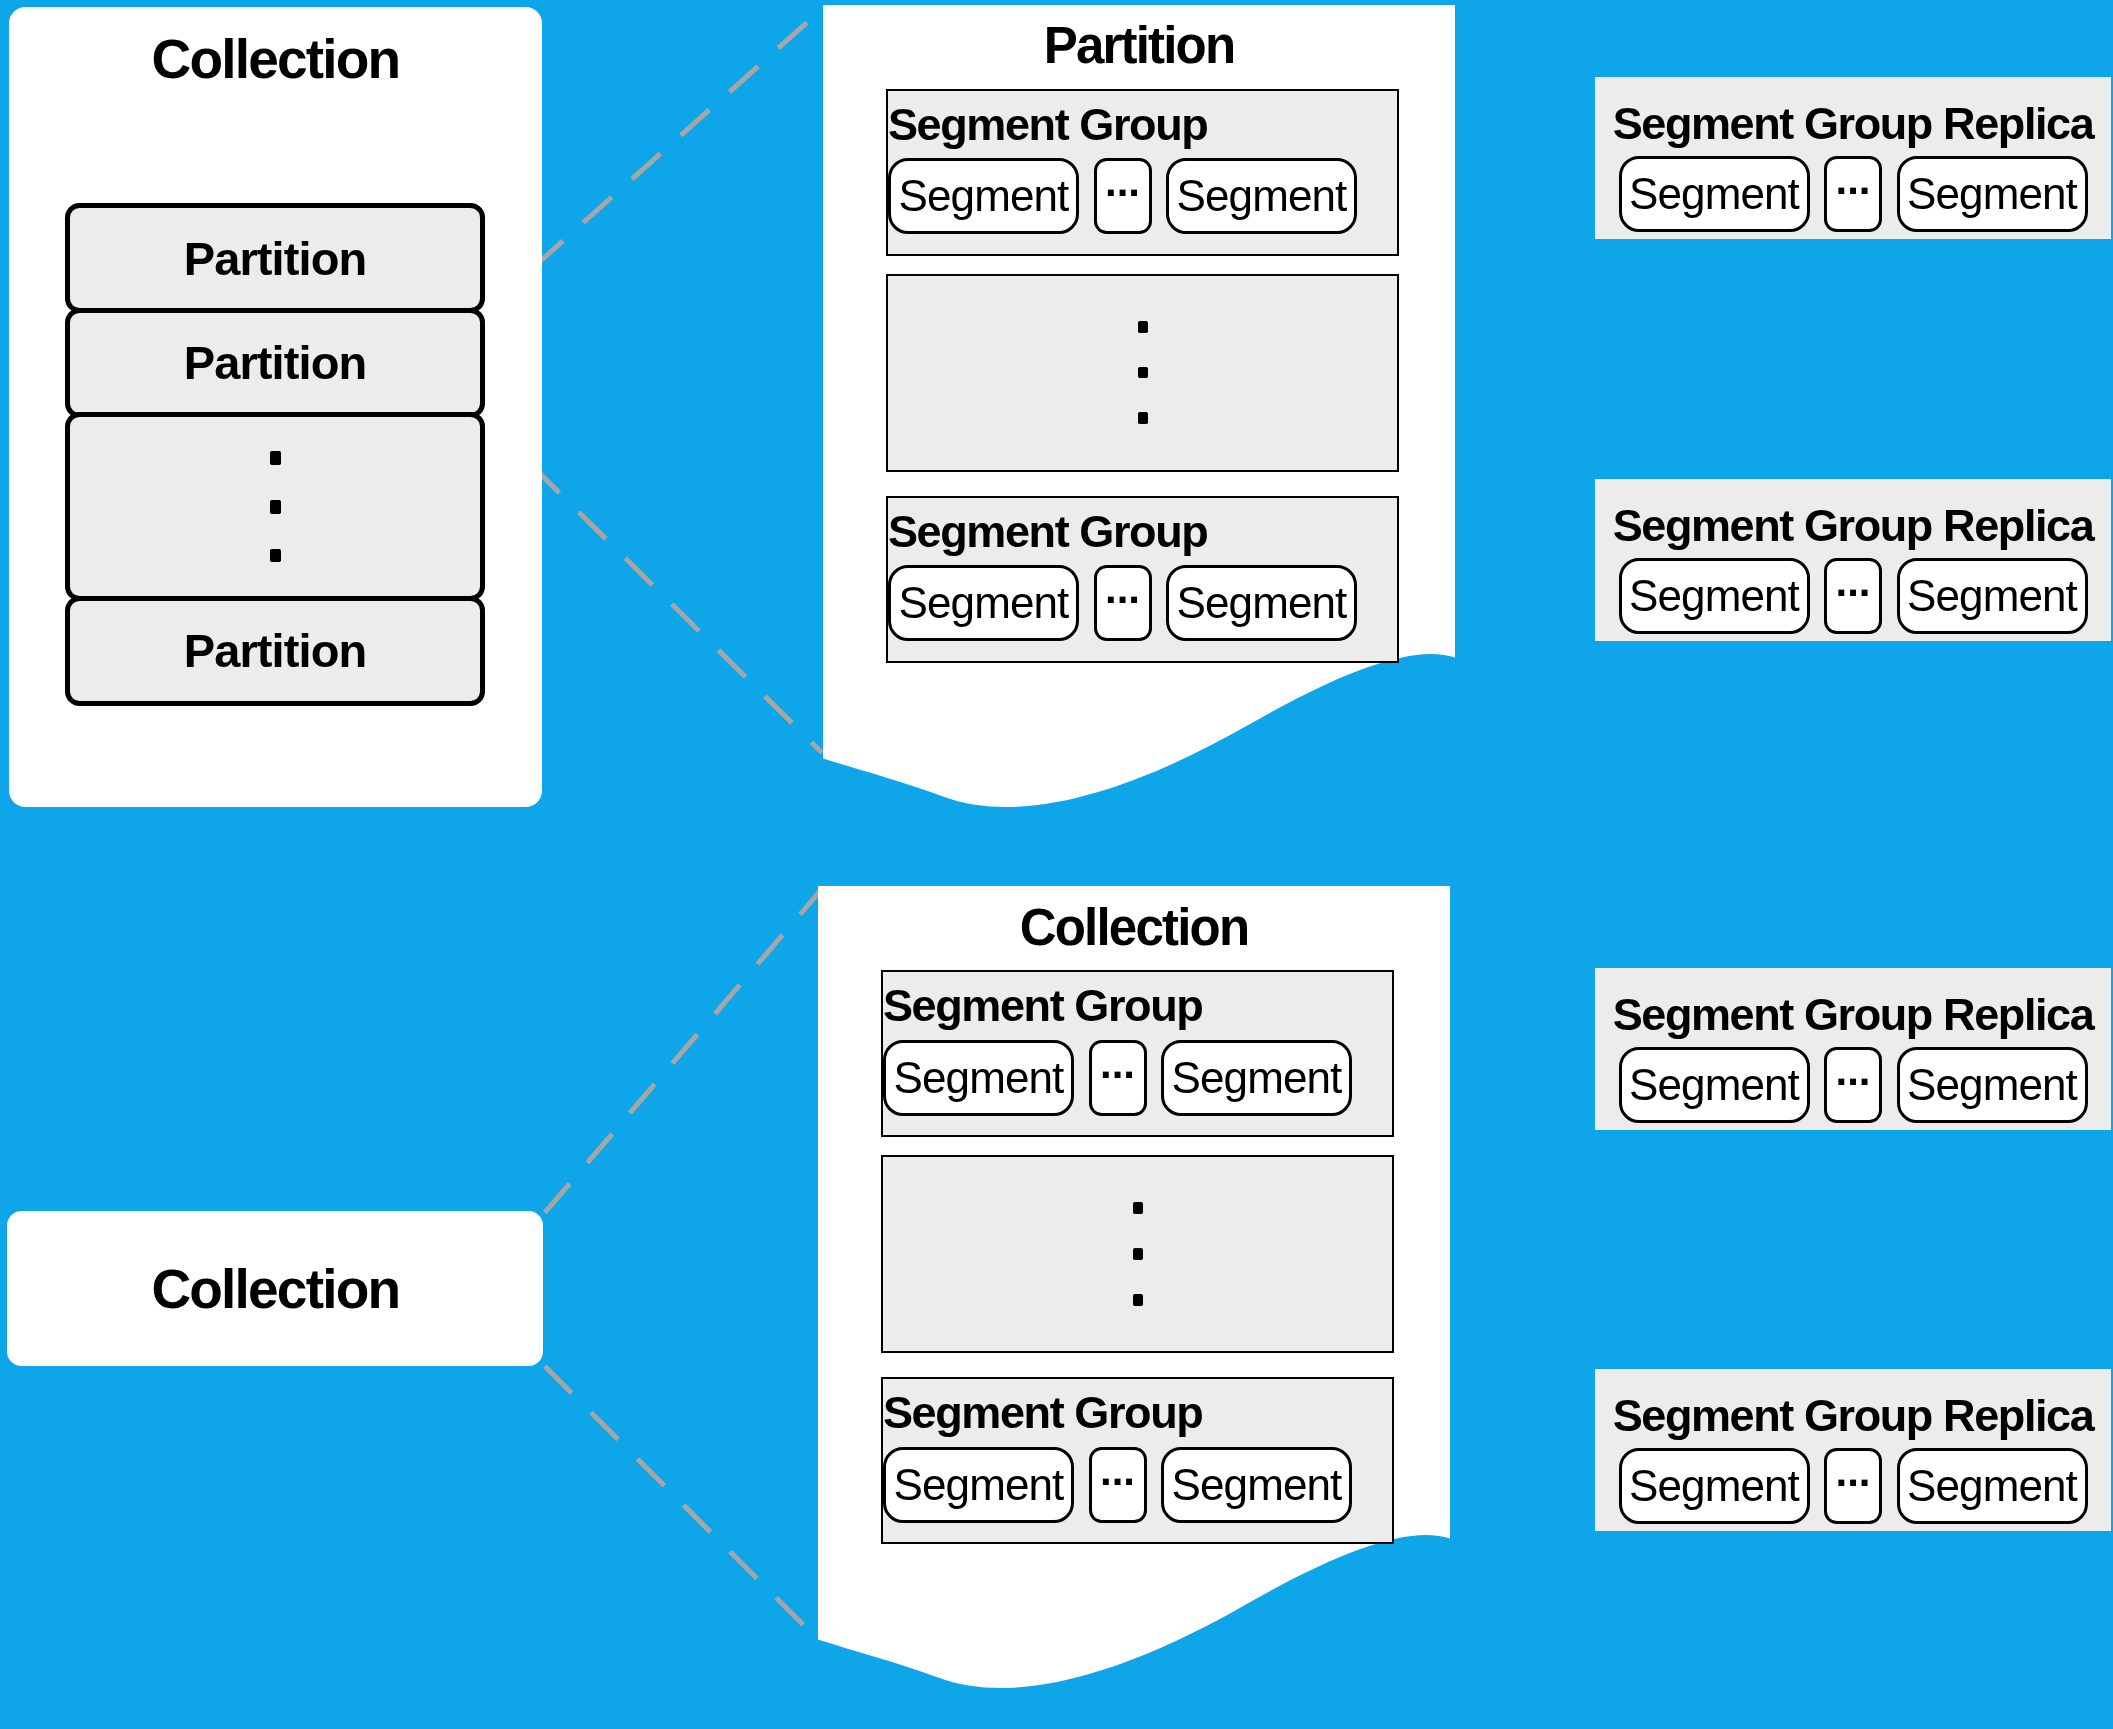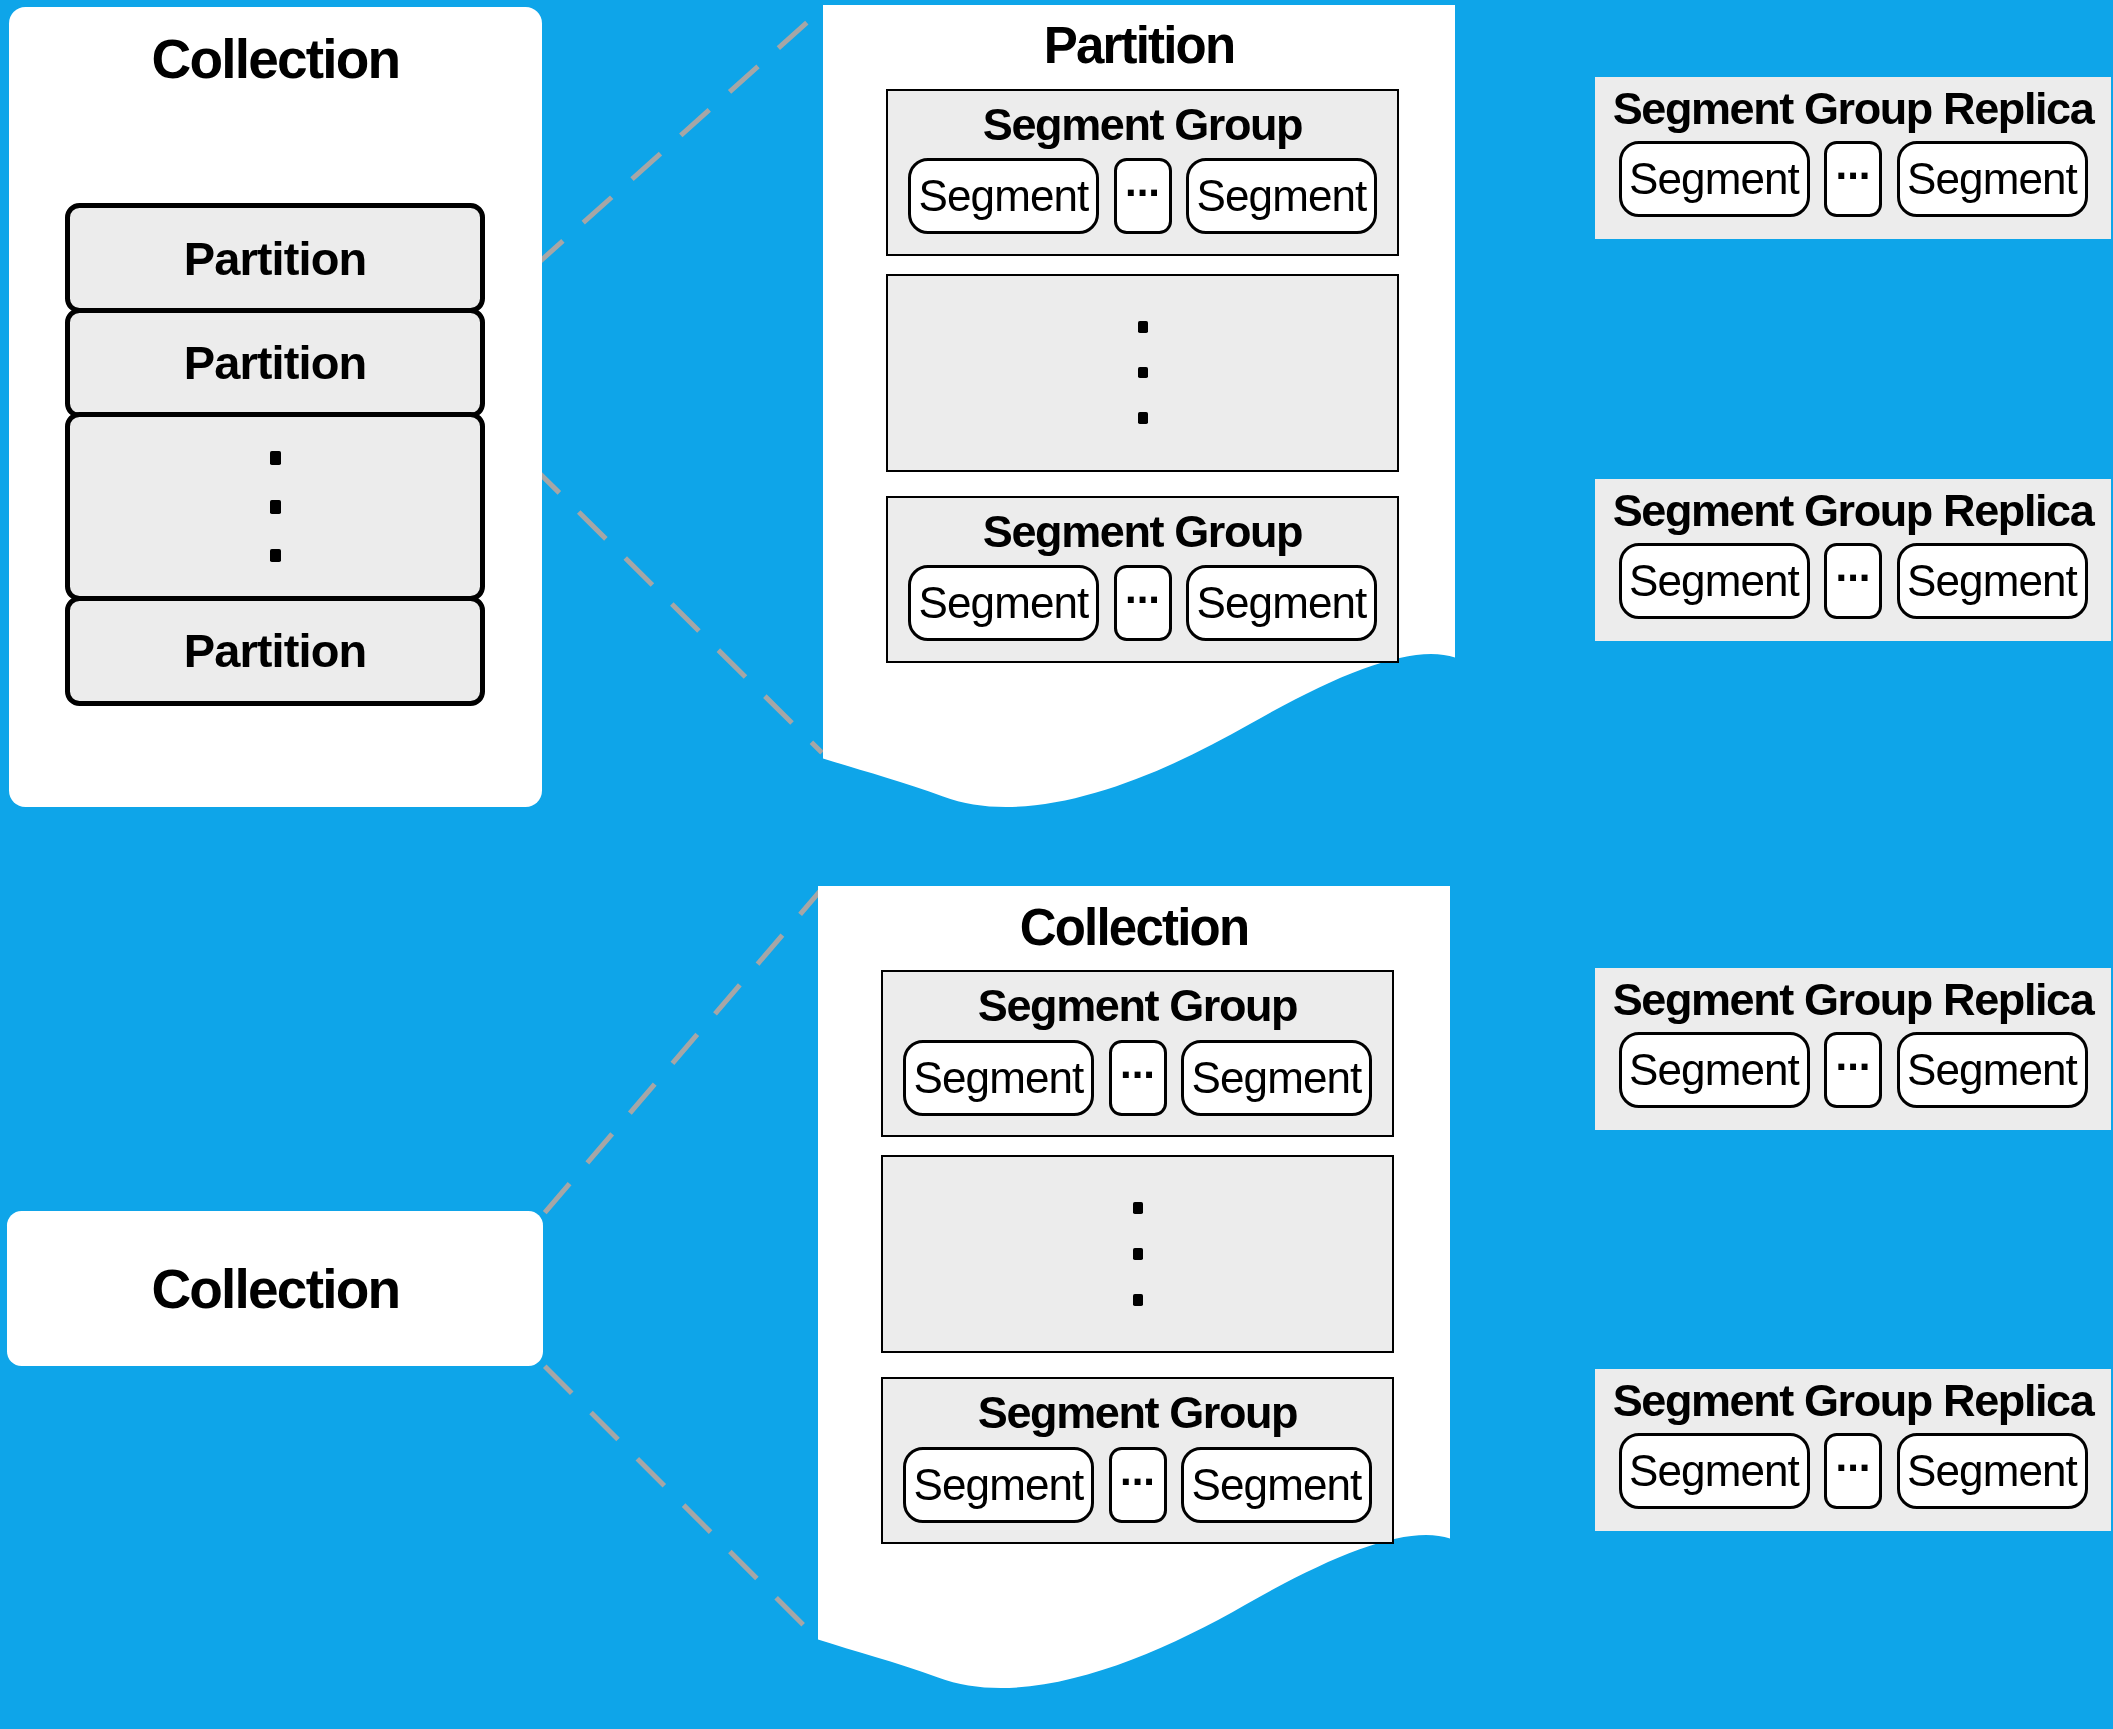--- a/index.html
+++ b/index.html
@@ -36,21 +36,21 @@
   .page-top{left:823px;top:4.5px;}
   .page-bottom{left:818px;top:886px;}
   .page-shape{position:absolute;left:0;top:0;width:100%;height:100%;}
   .page-title{
     position:absolute;top:14.5px;left:0;width:100%;text-align:center;
     font-size:51px;font-weight:bold;letter-spacing:-1.8px;line-height:1.05;
   }
   .sg-box{
     position:absolute;left:63px;width:513px;height:167px;box-sizing:border-box;
     background:#ececec;border:2.7px solid #000;
-    display:flex;flex-direction:column;align-items:center;
+    display:flex;flex-direction:column;
   }
   .sg-box.pos-1{top:84px;}
   .sg-box.pos-2{top:491px;}
   .sg-title{
     margin-top:9px;font-size:45px;font-weight:bold;
     letter-spacing:-1.4px;line-height:1.1;white-space:nowrap;
   }
   .seg-row{display:flex;align-items:center;gap:14.5px;margin-top:9px;}
   .seg-box{
     box-sizing:border-box;width:191px;height:76px;background:#ffffff;
@@ -69,21 +69,21 @@
     position:absolute;left:63px;top:269px;width:513px;height:198px;box-sizing:border-box;
     background:#ececec;border:2.7px solid #000;
     display:flex;flex-direction:column;align-items:center;justify-content:center;gap:34px;
   }
 
   
   .replica{
     position:absolute;left:1595px;width:516px;height:162px;
     background:#ececec;display:flex;flex-direction:column;align-items:center;
   }
-  .replica .sg-title{margin-top:7px;}
+  .replica .sg-title{margin-top:22px;}
   .replica .seg-row{margin-top:7.3px;}
   .replica-1{top:77px;}
   .replica-2{top:479px;}
   .replica-3{top:968px;}
   .replica-4{top:1369px;}
 
   
   .collection-label-box{
     position:absolute;left:7.3px;top:1211px;width:536px;height:155px;
     background:#ffffff;border-radius:14.5px;

